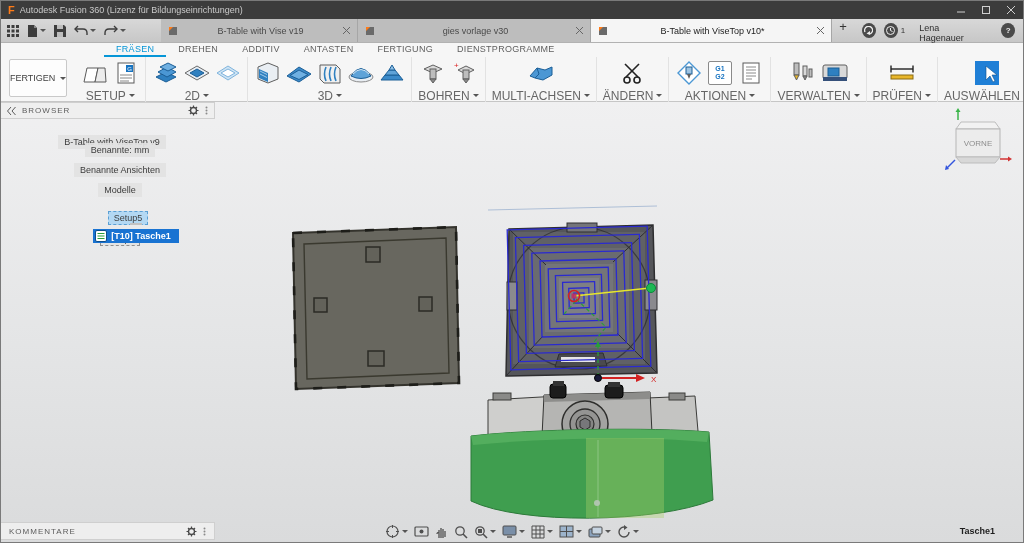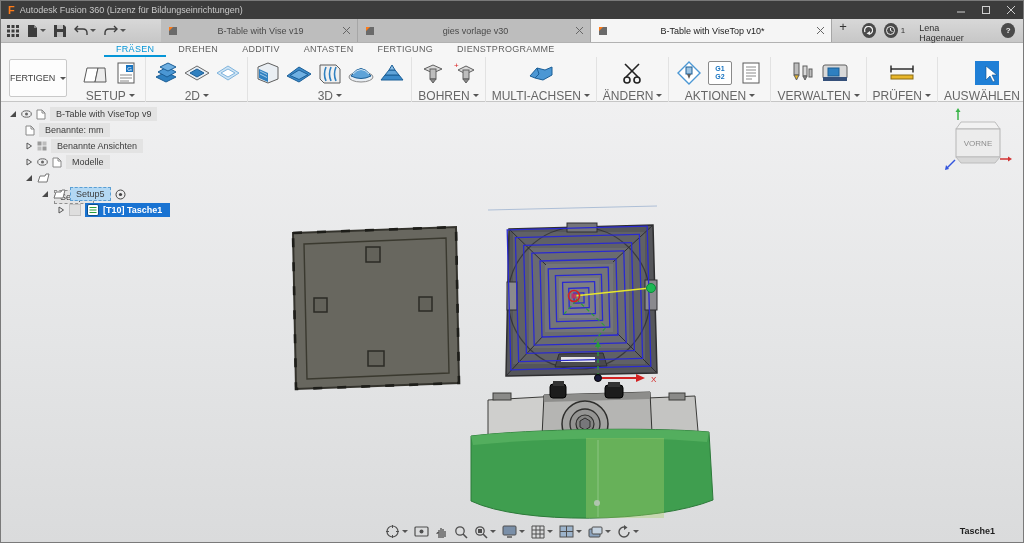--- a/index.html
+++ b/index.html
@@ -39,21 +39,21 @@
   .ti{width:27px;height:27px;display:flex;align-items:center;justify-content:center;}
   .g1g2{width:22px;height:22px;border:1px solid #8a8a8a;border-radius:2px;display:flex;flex-direction:column;align-items:center;justify-content:center;font-size:7px;font-weight:bold;color:#1673c1;line-height:1.1;background:#fff;}
   
   .canvas{position:absolute;top:101px;left:0;right:0;bottom:0;background:linear-gradient(#f0f0f1 0%,#e4e5e6 55%,#dadbdc 100%);}
   .scene{position:absolute;top:0;left:0;}
   
   .browser{position:absolute;top:0;left:0;width:214px;}
   .bhead{height:17px;background:rgba(238,238,238,.97);border:1px solid #cfcfcf;border-left:none;box-sizing:border-box;display:flex;align-items:center;font-size:8px;color:#5c5c5c;letter-spacing:1px;padding:0 6px;gap:6px;}
   .bhead .sp{flex:1;}
   .btree{padding:4px 0 0;font-size:9px;color:#3c3c3c;}
-  .trow{height:16px;display:flex;align-items:center;gap:4px;}
+  .trow{height:16px;display:flex;align-items:center;gap:4px;flex-direction:column;}
   .i0{padding-left:8px}.i1{padding-left:24px}.i2{padding-left:40px}.i3{padding-left:56px}
   .chip{background:rgba(226,226,226,.92);padding:1px 5px;border:1px solid transparent;white-space:nowrap;}
   .chip.dash{border:1px dashed #8f8f8f;margin-top:37px;}
   .chip.setup5{background:#b3d8f3;border:1px dashed #5a9fd4;}
   .selseg{background:#1973d2;color:#fff;display:flex;align-items:center;gap:4px;padding:1px 8px 1px 2px;font-weight:bold;white-space:nowrap;}
   .ghost{width:10px;height:10px;background:#dedede;border:1px solid #c2c2c2;}
   
   .viewcube{position:absolute;top:6px;right:10px;width:70px;height:68px;}
   
   .navbar{position:absolute;bottom:3px;left:50%;transform:translateX(-50%);display:flex;align-items:center;gap:6px;}
@@ -522,20 +522,36 @@
         <polygon points="584,316 589,319 589,325 584,328 579,325 579,319" fill="#77777a" stroke="#2e2e2c"></polygon>
         <path d="M470,334 C530,327 650,325 708,330 L712,398 C655,421 520,423 470,399 Z" fill="#3f9e4f" stroke="#2d7a3a"></path>
         <path d="M470,334 C530,327 650,325 708,330 L706,340 C640,334 540,336 472,343 Z" fill="#57b060" opacity="0.85"></path>
         <rect x="585" y="336" width="78" height="80" fill="#a9d06a" opacity="0.38"></rect>
         <line x1="597" y1="338" x2="597" y2="415" stroke="#ffffff" opacity="0.25"></line>
         <circle cx="596" cy="401" r="3" fill="#b7c6b7" opacity="0.9"></circle>
       </g>
     </svg>
 
     <div class="browser">
+      <div class="bhead">
+        <svg width="9" height="8">
+            <path d="M4,0 L0.5,4 L4,8 M8.5,0 L5,4 L8.5,8" fill="none" stroke="#5c5c5c"></path>
+          </svg>
+        <span>BROWSER</span>
+        <span class="sp"></span>
+        <svg width="11" height="11">
+            <circle cx="5.5" cy="5.5" r="3" fill="none" stroke="#4a4a4a" stroke-width="1.4"></circle>
+            <path d="M5.5,0.5 V2 M5.5,9 V10.5 M0.5,5.5 H2 M9,5.5 H10.5 M2,2 L3,3 M9,9 L8,8 M9,2 L8,3 M2,9 L3,8" stroke="#4a4a4a" stroke-width="1.2"></path>
+          </svg>
+        <svg width="3" height="9">
+            <circle cx="1.5" cy="1.5" r="1" fill="#8a8a8a"></circle>
+            <circle cx="1.5" cy="4.5" r="1" fill="#8a8a8a"></circle>
+            <circle cx="1.5" cy="7.5" r="1" fill="#8a8a8a"></circle>
+          </svg>
+      </div>
       <div class="btree">
         <div class="trow i0">
           <svg width="8" height="8">
               <polygon points="7,1 7,7 1,7" fill="#4a4a4a"></polygon>
             </svg>
           <svg width="11" height="8">
               <ellipse cx="5.5" cy="4" rx="4.8" ry="3.2" fill="none" stroke="#666"></ellipse>
               <circle cx="5.5" cy="4" r="1.5" fill="#666"></circle>
             </svg>
           <svg width="10" height="11">
@@ -693,16 +709,29 @@
         </span>
       <span class="nbtn">
           <svg width="14" height="14">
             <path d="M12,7 A5,5 0 1 1 7,2" fill="none" stroke="#4f4f4f" stroke-width="1.4"></path>
             <polygon points="7,0 7,5 10.5,2.5" fill="#4f4f4f"></polygon>
           </svg>
           <span class="cr"></span>
         </span>
     </div>
 
+    <div class="comments">
+      <span>KOMMENTARE</span>
+      <span class="sp"></span>
+      <svg width="11" height="11">
+          <circle cx="5.5" cy="5.5" r="3" fill="none" stroke="#4a4a4a" stroke-width="1.4"></circle>
+          <path d="M5.5,0.5 V2 M5.5,9 V10.5 M0.5,5.5 H2 M9,5.5 H10.5 M2,2 L3,3 M9,9 L8,8 M9,2 L8,3 M2,9 L3,8" stroke="#4a4a4a" stroke-width="1.2"></path>
+        </svg>
+      <svg width="3" height="9">
+          <circle cx="1.5" cy="1.5" r="1" fill="#8a8a8a"></circle>
+          <circle cx="1.5" cy="4.5" r="1" fill="#8a8a8a"></circle>
+          <circle cx="1.5" cy="7.5" r="1" fill="#8a8a8a"></circle>
+        </svg>
+    </div>
 
     <div class="opname">Tasche1</div>
   </div>
 </div>
 
 </body></html>

